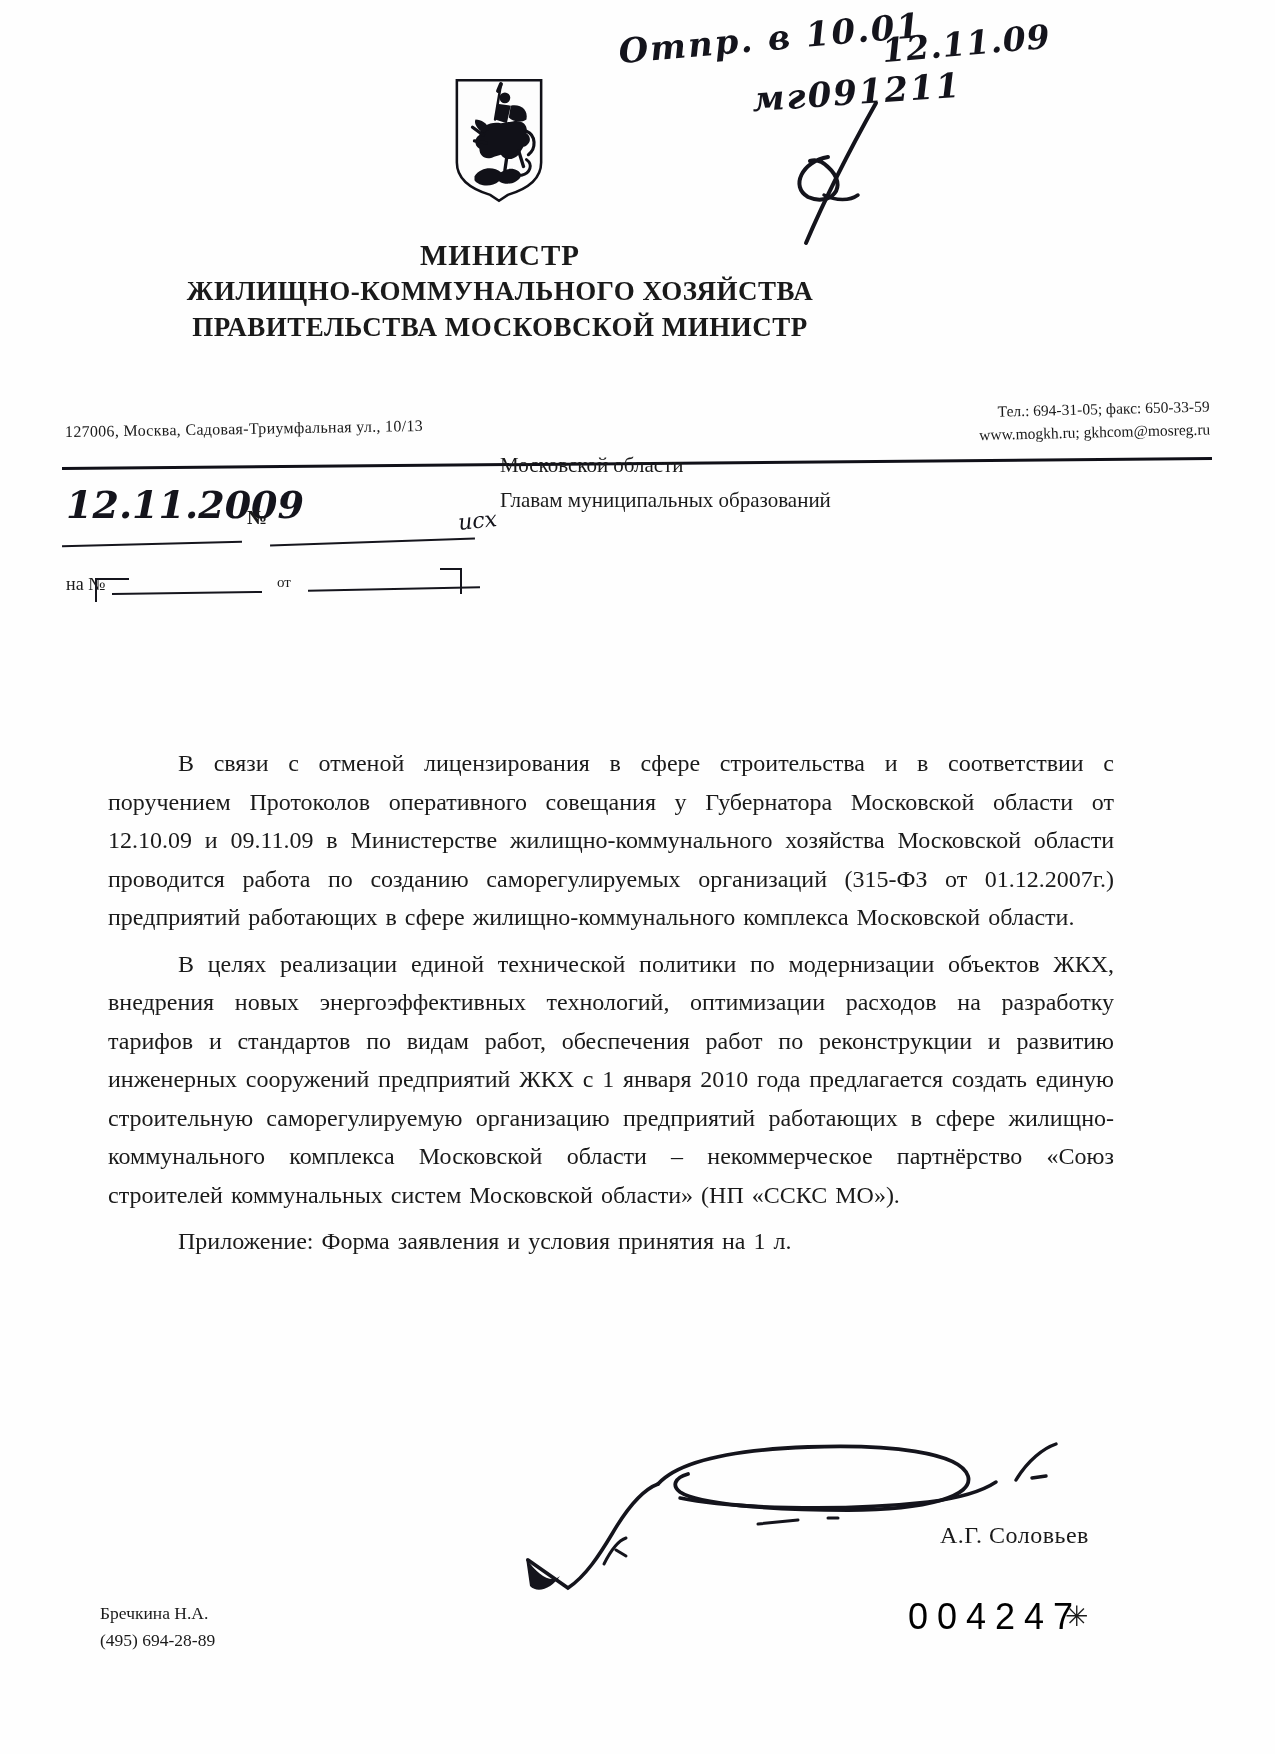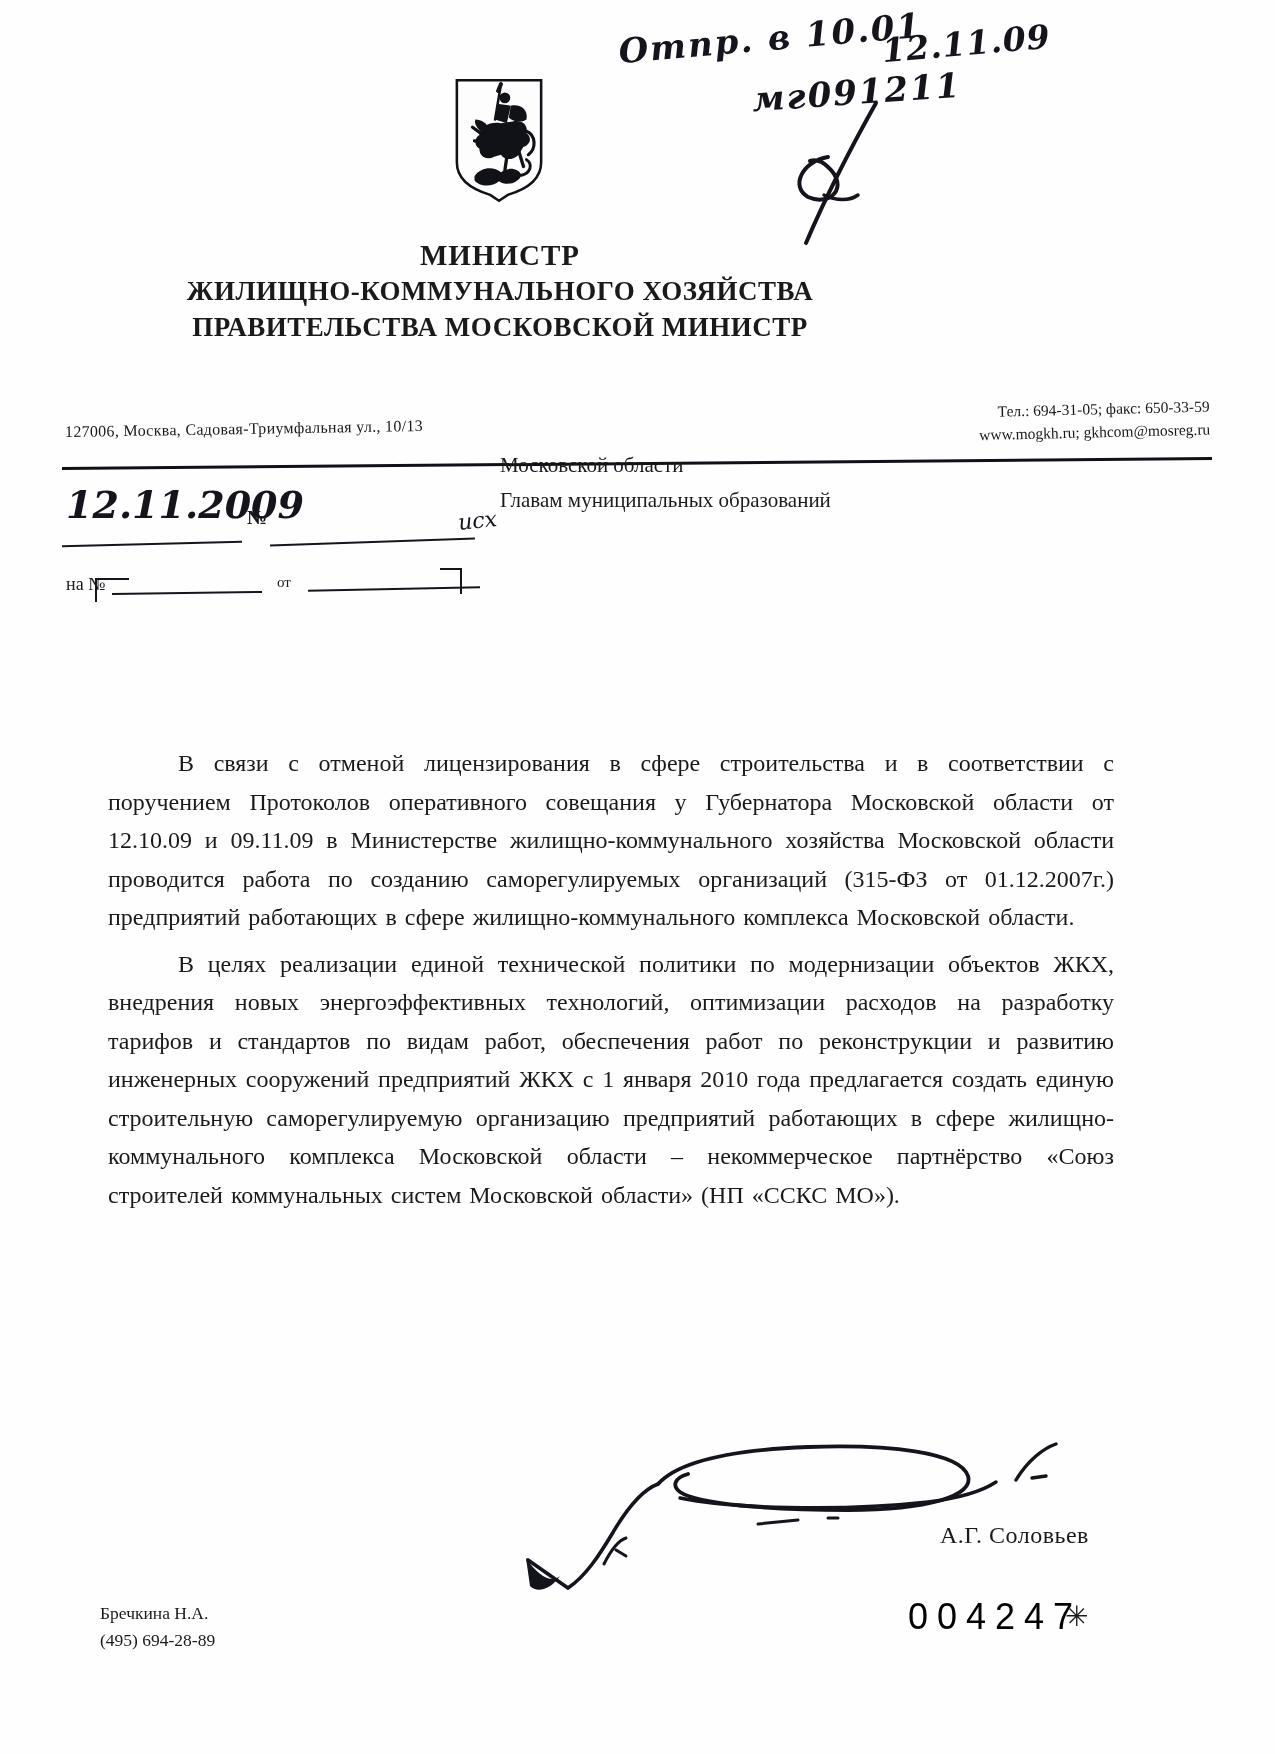--- a/index.html
+++ b/index.html
@@ -140,20 +140,21 @@
   <div class="abs u1"></div>
   <div class="abs lbl-ot">от</div>
   <div class="abs u2"></div>
 
   <div class="abs corner-l"></div>
   <div class="abs corner-r"></div>
 
   <div class="abs body">
     <p>В связи с отменой лицензирования в сфере строительства и в соответствии с поручением Протоколов оперативного совещания у Губернатора Московской области от 12.10.09 и 09.11.09 в Министерстве жилищно-коммунального хозяйства Московской области проводится работа по созданию саморегулируемых организаций (315-ФЗ от 01.12.2007г.) предприятий работающих в сфере жилищно-коммунального комплекса Московской области.</p>
     <p>В целях реализации единой технической политики по модернизации объектов ЖКХ, внедрения новых энергоэффективных технологий, оптимизации расходов на разработку тарифов и стандартов по видам работ, обеспечения работ по реконструкции и развитию инженерных сооружений предприятий ЖКХ с 1 января 2010 года предлагается создать единую строительную саморегулируемую организацию предприятий работающих в сфере жилищно-коммунального комплекса Московской области – некоммерческое партнёрство «Союз строителей коммунальных систем Московской области» (НП «ССКС МО»).</p>
+    <p class="attachment">Приложение: Форма заявления и условия принятия на 1 л.</p>
   </div>
 
   <div class="abs sigsvg">
     <svg width="560" height="170" viewBox="0 0 560 170" fill="none">
       <path d="M18,120 C30,138 44,146 52,138 C44,150 30,156 22,148 Z" fill="#14141c"></path>
       <path d="M20,122 L60,150 C78,138 92,116 104,96 C118,72 134,52 150,46" stroke="#14141c" stroke-width="3.6" stroke-linecap="round"></path>
       <path d="M96,126 C104,110 112,102 118,100 M108,112 L118,118" stroke="#14141c" stroke-width="3" stroke-linecap="round"></path>
       <path d="M150,46 C170,24 220,12 300,9 C380,6 452,14 460,38 C466,58 420,72 340,72 C260,72 190,66 172,54 C164,48 166,40 180,36" stroke="#14141c" stroke-width="3.8" stroke-linecap="round" fill="none"></path>
       <path d="M172,60 C220,70 330,74 420,64 C452,60 476,52 488,44" stroke="#14141c" stroke-width="3.4" stroke-linecap="round" fill="none"></path>
       <path d="M250,86 L290,82 M320,80 L330,80" stroke="#14141c" stroke-width="3" stroke-linecap="round"></path>

